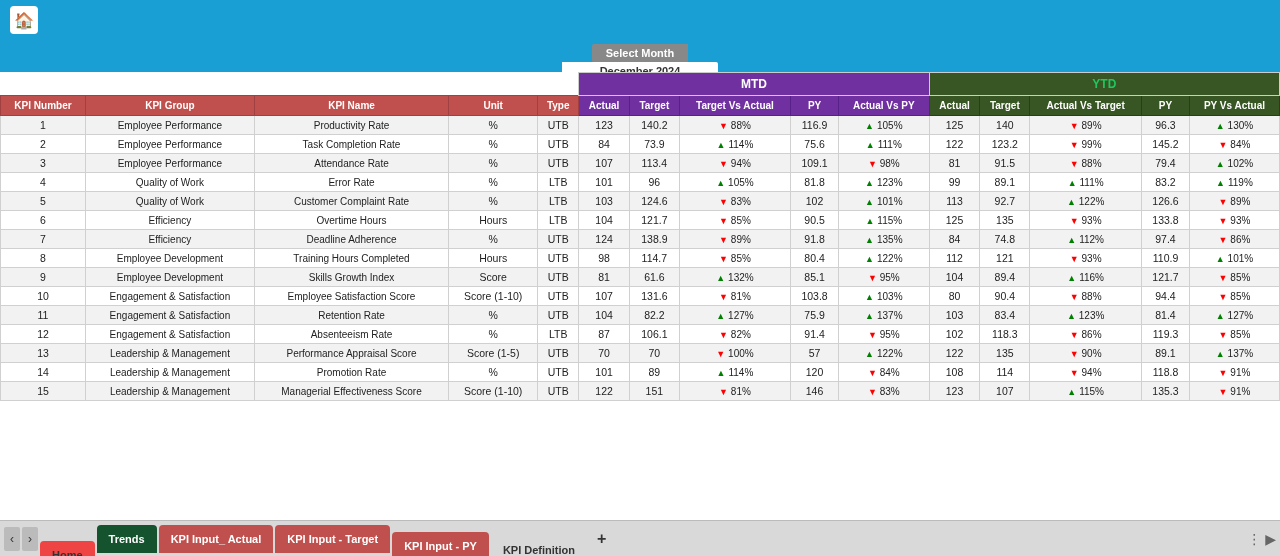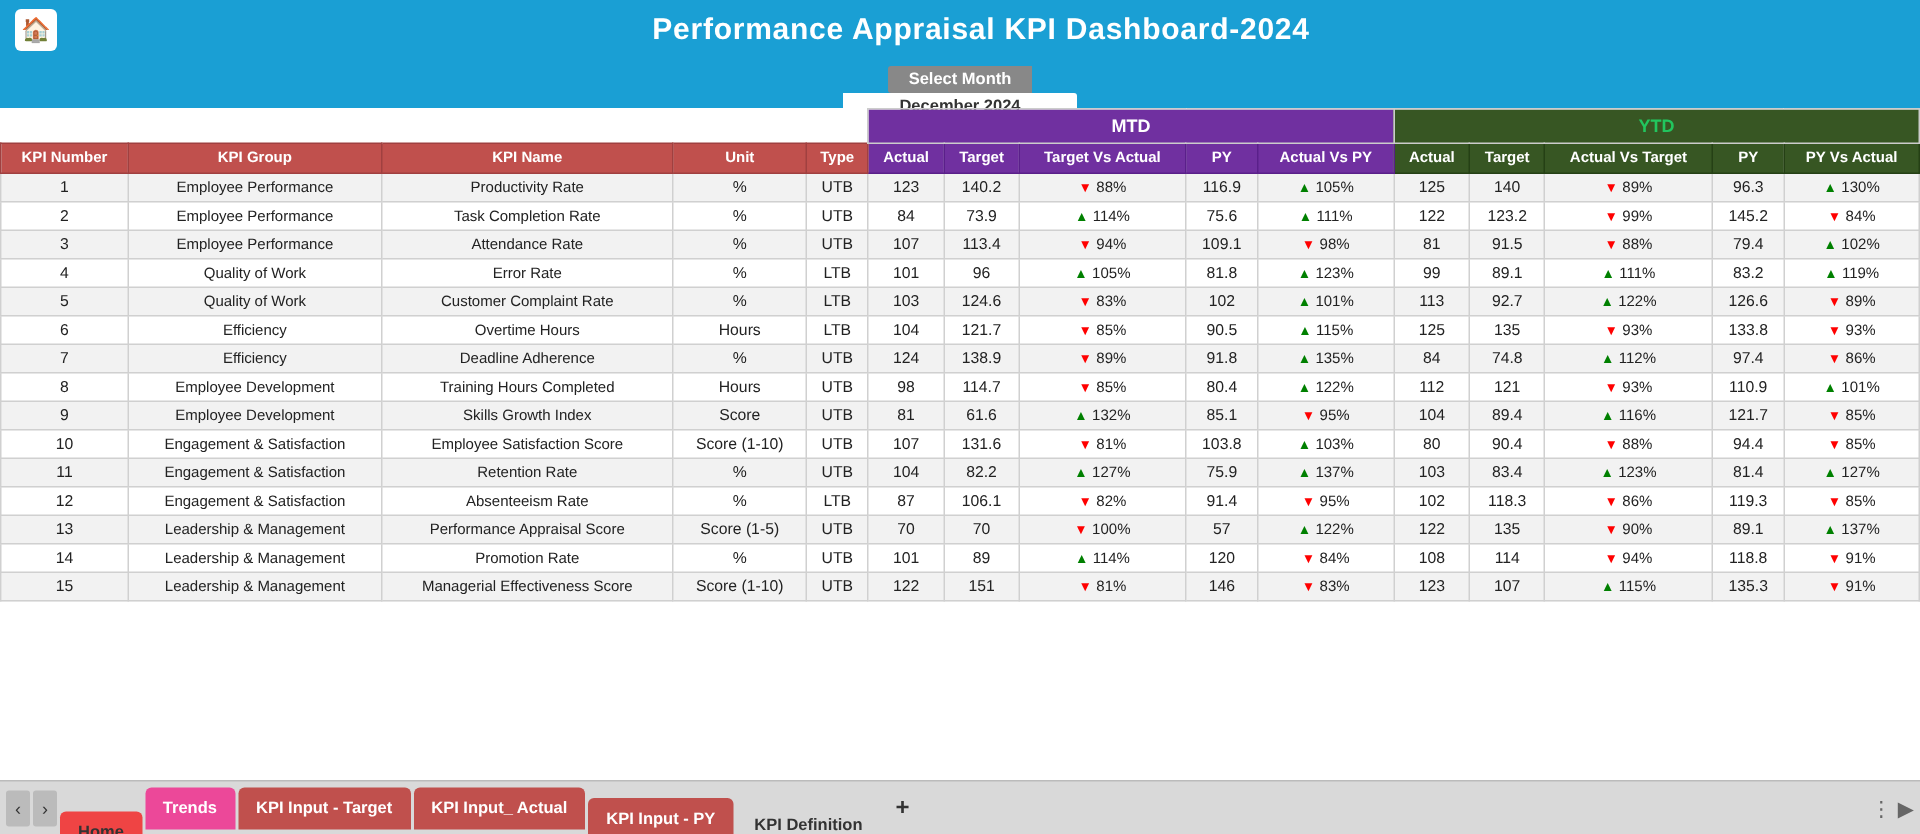--- a/index.html
+++ b/index.html
@@ -159,21 +159,21 @@
       border-radius: 4px 4px 0 0;
       cursor: pointer;
       font-size: 11px;
       font-weight: bold;
       height: 28px;
       display: flex;
       align-items: center;
     }
     .tab-home { background: #ef4444; color: #333; margin-top: 33px; }
     .tab-kpi-dashboard { background: white; color: #333; border: 1px solid #bbb; border-bottom: none; }
-    .tab-trends { background: #ec4899; color: white; }
+    .tab-trends { background: #14532d; color: white; }
     .tab-kpi-input-actual { background: #c0504d; color: white; }
     .tab-kpi-input-target { background: #c0504d; color: white; }
     .tab-kpi-input-py { background: #c0504d; color: white; margin-top: 15px; }
     .tab-kpi-definition { background: #d9d9d9; color: #333; margin-top: 22px; }
     .tab-add { background: none; color: #333; font-size: 16px; padding: 0 8px; }
 
     .tab-bar-right {
       margin-left: auto;
       display: flex;
       align-items: center;
@@ -182,21 +182,20 @@
       font-size: 14px;
     }
   </style>
 </head>
 <body>
 
 <div>
 
   <div class="app-header">
     <div class="home-icon">🏠</div>
-    <div class="app-title">Performance Appraisal KPI Dashboard-2024</div>
   </div>
 
   <div class="filter-bar">
     <span class="filter-label">Select Month</span>
     <span class="filter-value">December 2024</span>
   </div>
 
   <div class="main-content">
     <div class="table-wrapper">
       <table>
@@ -483,22 +482,22 @@
           </tbody>
       </table>
     </div>
   </div>
 
   <div class="tab-bar">
     <button class="tab-nav-btn">‹</button>
     <button class="tab-nav-btn">›</button>
     <div class="tab tab-home">Home</div>
     <div class="tab tab-trends">Trends</div>
+    <div class="tab tab-kpi-input-actual">KPI Input_ Actual</div>
     <div class="tab tab-kpi-input-target">KPI Input - Target</div>
-    <div class="tab tab-kpi-input-actual">KPI Input_ Actual</div>
     <div class="tab tab-kpi-input-py">KPI Input - PY</div>
     <div class="tab tab-kpi-definition">KPI Definition</div>
     <div class="tab tab-add">+</div>
     <div class="tab-bar-right">
       <span style="cursor:pointer;">⋮</span>
       <span style="cursor:pointer;">▶</span>
     </div>
   </div>
 </div>
 

